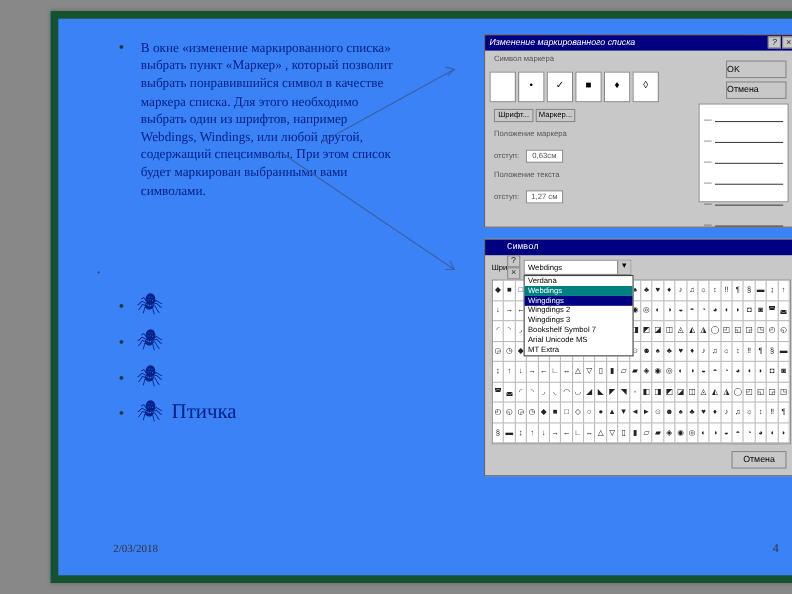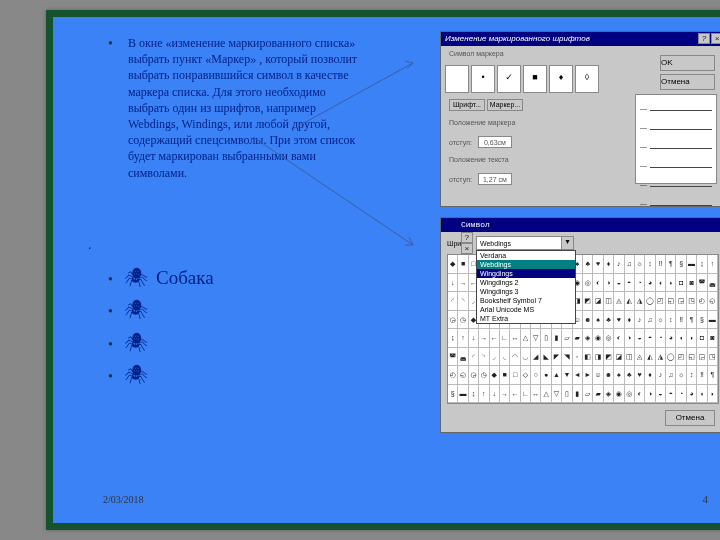--- a/index.html
+++ b/index.html
@@ -269,48 +269,48 @@
   <div class="text-col">
     <div class="main-bullet">В окне «изменение маркированного списка» выбрать пункт «Маркер» , который позволит выбрать понравившийся символ в качестве маркера списка. Для этого необходимо выбрать один из шрифтов, например Webdings, Windings, или любой другой, содержащий спецсимволы. При этом список будет маркирован выбранными вами символами.</div>
   </div>
 
   <div class="dot-line">.</div>
 
   <div class="sym-list">
       <div class="sym-row">
         <span class="sym-bullet">•</span>
         <span class="sym-glyph">🕷</span>
-        <span>Собака</span>
       </div>
       <div class="sym-row">
         <span class="sym-bullet">•</span>
         <span class="sym-glyph">🕷</span>
       </div>
       <div class="sym-row">
         <span class="sym-bullet">•</span>
         <span class="sym-glyph">🕷</span>
       </div>
       <div class="sym-row">
         <span class="sym-bullet">•</span>
         <span class="sym-glyph">🕷</span>
+        <span>Птичка</span>
       </div>
     </div>
 
   <svg class="connector" style="left:240px; top:42px;" width="130" height="80">
     <line x1="0" y1="70" x2="120" y2="4"></line>
     <polyline points="112,2 120,4 114,10"></polyline>
   </svg>
   <svg class="connector" style="left:200px; top:118px;" width="170" height="120">
     <line x1="0" y1="2" x2="160" y2="110"></line>
     <polyline points="152,110 160,110 156,102"></polyline>
   </svg>
 
   <div class="dlg1">
     <div class="titlebar">
-      <span>Изменение маркированного шрифтов</span>
+      <span>Изменение маркированного списка</span>
       <div class="winbtns">
         <div class="winbtn">?</div>
         <div class="winbtn">×</div>
       </div>
     </div>
     <div class="body">
       <div style="font-size:7px;color:#555;margin-left:4px;">Символ маркера</div>
       <div class="marker-thumbs">
           <div class="thumb"></div>
           <div class="thumb">•</div>

